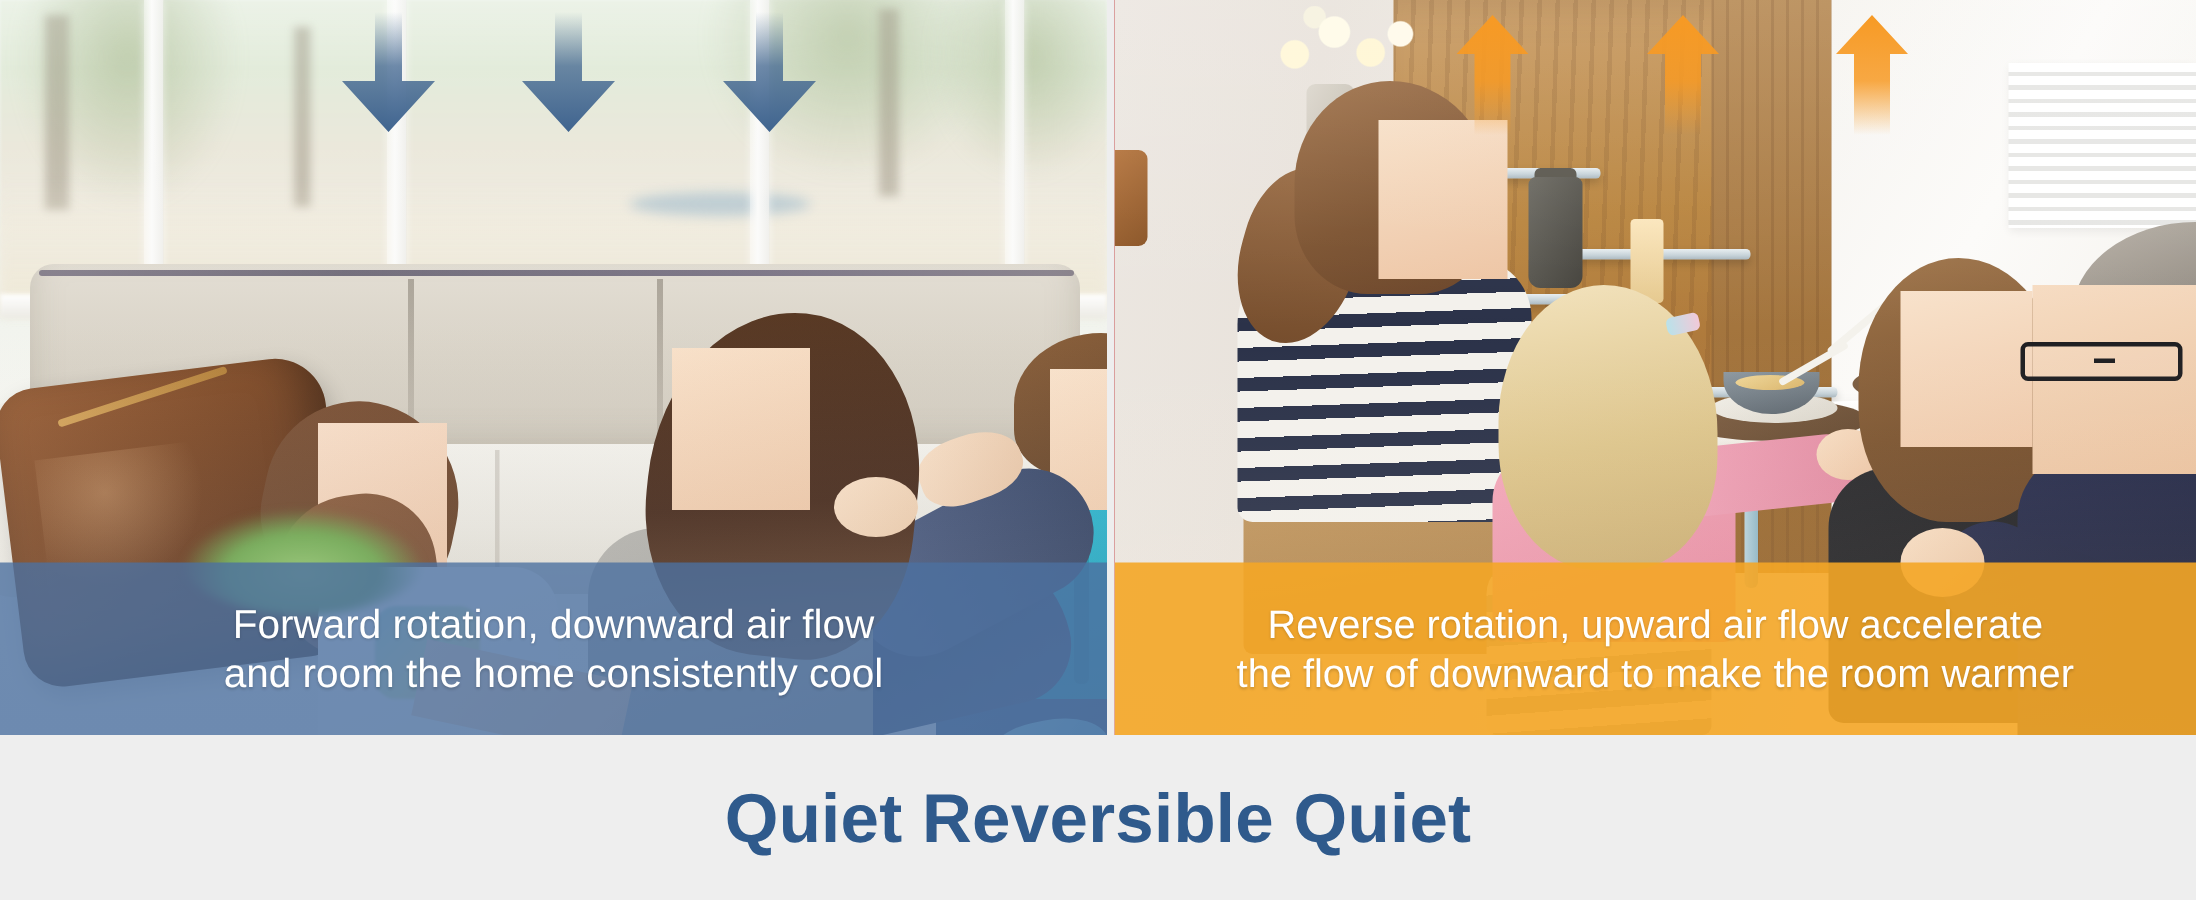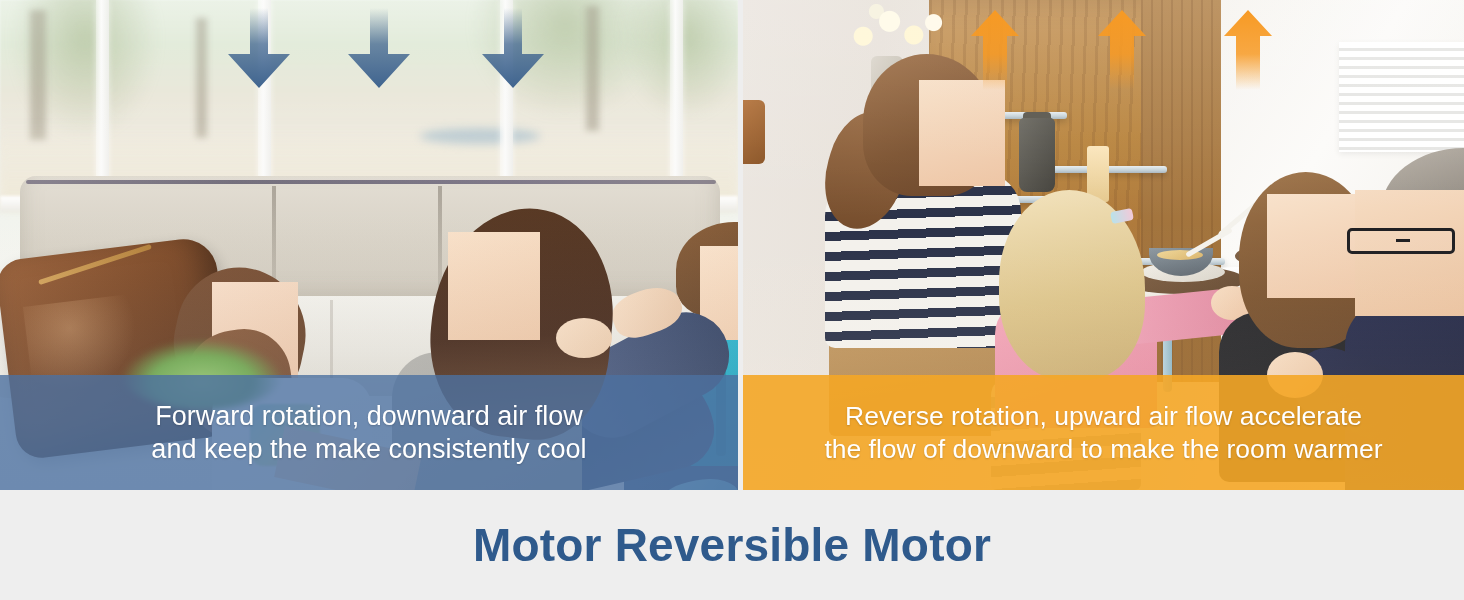--- a/index.html
+++ b/index.html
@@ -515,21 +515,21 @@
             <stop offset="0" stop-color="#3f648f" stop-opacity="0"></stop>
             <stop offset="0.45" stop-color="#3f648f" stop-opacity="0.75"></stop>
             <stop offset="1" stop-color="#3f648f" stop-opacity="1"></stop>
           </linearGradient>
             </defs>
           <path d="M22,0 H40 V46 H62 L31,80 L0,46 H22 Z" fill="url(#dg3)"></path>
         </svg>
       </div>
 
       <div class="caption blue">
-        <p><span>Forward  rotation, downward air flow</span><br><span>and keep the make consistently cool</span></p>
+        <p><span>Forward  rotation, downward air flow</span><br><span>and room the home consistently cool</span></p>
       </div>
     </div>
 
     <div class="divider"></div>
 
     <div class="panel right">
       <div class="scene">
         <div class="dr-bg"></div>
         <div class="dr-wood"></div>
         <div class="dr-wood2"></div>
@@ -636,15 +636,15 @@
         </svg>
       </div>
 
       <div class="caption orange">
         <p><span>Reverse rotation, upward air flow accelerate</span><br><span>the flow of downward to make the room warmer</span></p>
       </div>
     </div>
   </div>
 
   <div class="headline">
-    <h1 style="color: rgb(47, 90, 140);">Motor Reversible Motor</h1>
+    <h1 style="color: rgb(47, 90, 140);">Quiet Reversible Quiet</h1>
   </div>
 </div>
 
 </body></html>

